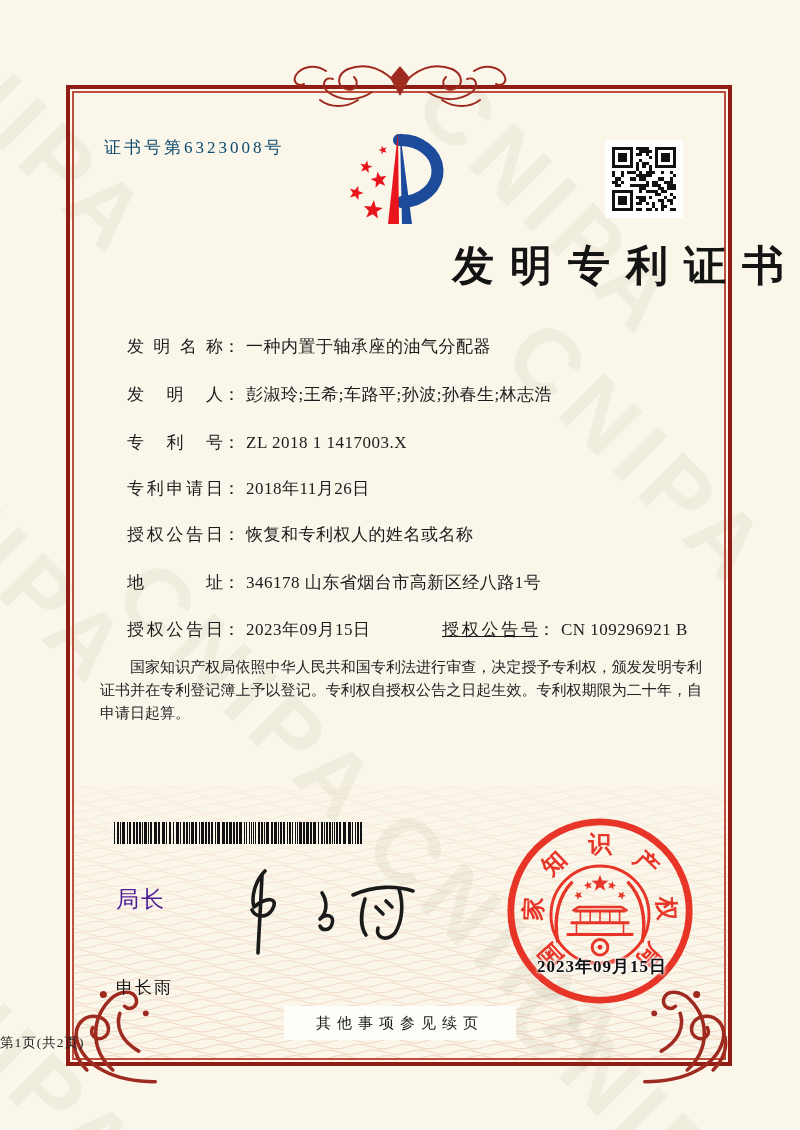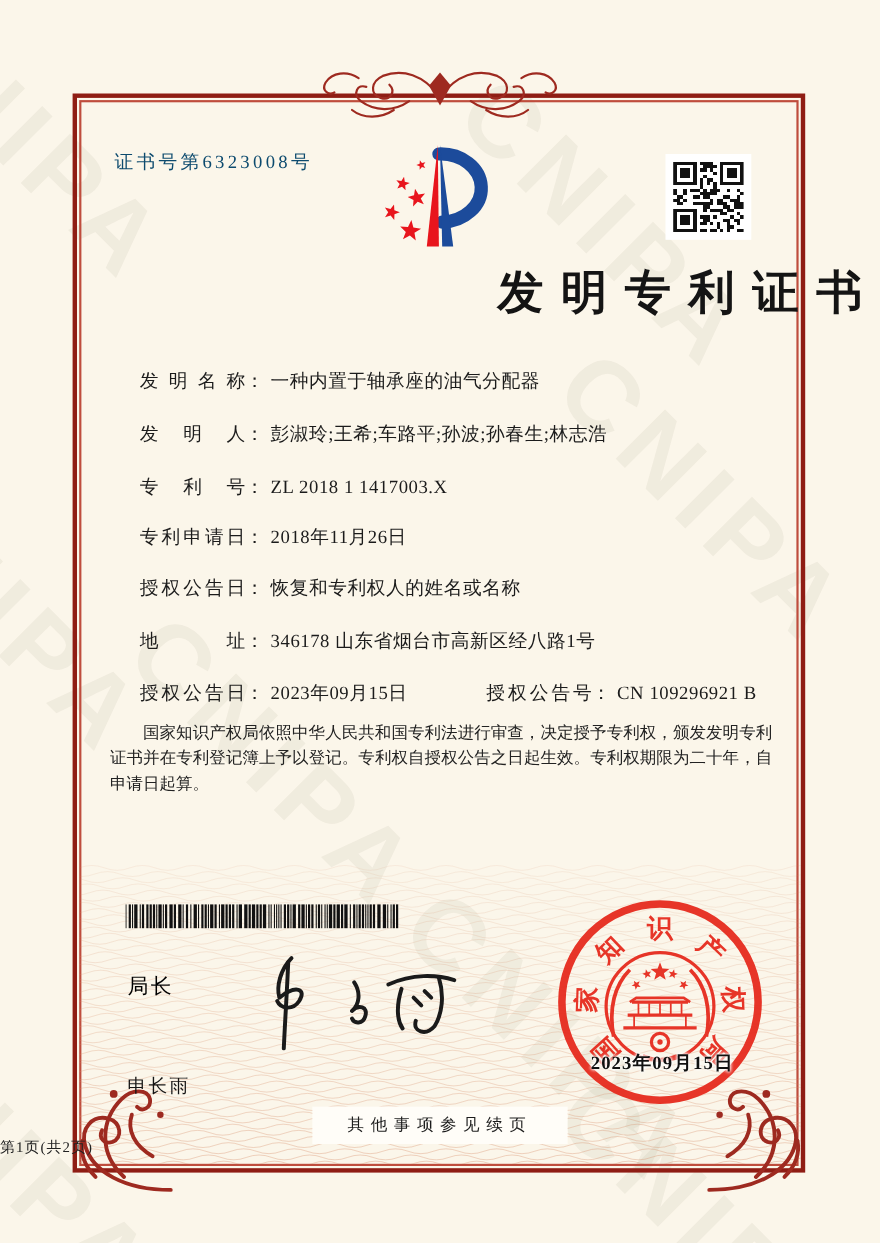--- a/index.html
+++ b/index.html
@@ -22,29 +22,29 @@
           padding:7px;z-index:3;}
   .title{position:absolute;left:0;top:238px;width:100%;text-align:right;font-size:42px;
          font-weight:bold;color:#141414;letter-spacing:16px;text-indent:16px;z-index:3;}
   
   .fields{position:absolute;left:113px;top:330px;width:600px;z-index:3;font-size:17px;color:#1b1b1b;}
   .frow{position:absolute;left:14px;white-space:nowrap;}
   .flabel{display:inline-block;width:96px;text-align:justify;text-align-last:justify;vertical-align:top;}
   .fcolon{display:inline-block;margin-right:6px;}
   .fvalue{letter-spacing:0.5px;}
   .grant2{position:absolute;left:315px;top:0;white-space:nowrap;}
-  .grant2 .flabel{width:96px;}
+  .grant2 .flabel{width:96px;text-decoration:underline;}
   
   .paras{position:absolute;left:100px;top:656px;width:602px;font-size:15px;line-height:23px;
          color:#222;z-index:3;text-align:justify;}
   .paras p{margin:0 0 5px 0;text-indent:2em;}
   
   #barcode{position:absolute;left:114px;top:822px;z-index:3;}
   
-  .sig-title{position:absolute;left:116px;top:884px;font-size:19px;color:#000000;z-index:3;
+  .sig-title{position:absolute;left:116px;top:884px;font-size:23px;color:#4c1d95;z-index:3;
              font-family:"Liberation Sans","DejaVu Sans",sans-serif;letter-spacing:2px;}
   .sig-name{position:absolute;left:116px;top:976px;font-size:17px;color:#141414;z-index:3;
             font-family:"Liberation Sans","DejaVu Sans",sans-serif;letter-spacing:2px;}
   #signature{position:absolute;left:225px;top:855px;z-index:3;}
   
   #seal{position:absolute;left:502px;top:813px;z-index:4;opacity:0.95;}
   .seal-date{position:absolute;left:510px;top:955px;width:184px;text-align:center;z-index:5;
              font-size:17px;font-weight:bold;color:#101010;letter-spacing:1px;
              text-shadow:0 0 3px #fff,0 0 3px #fff,0 0 4px #fff;}
   

